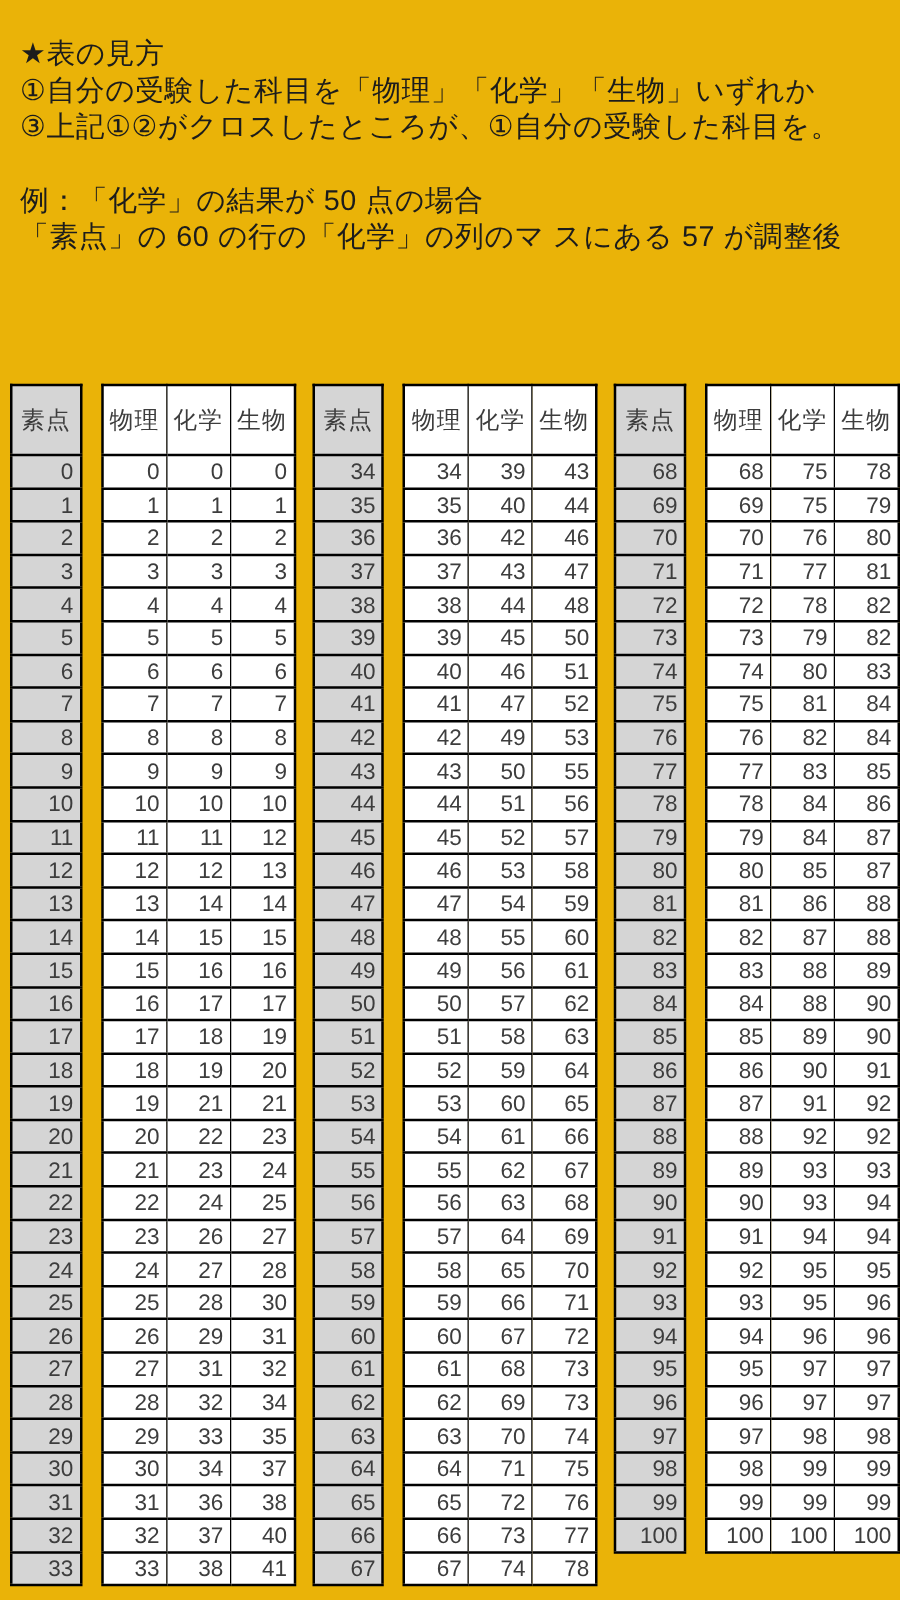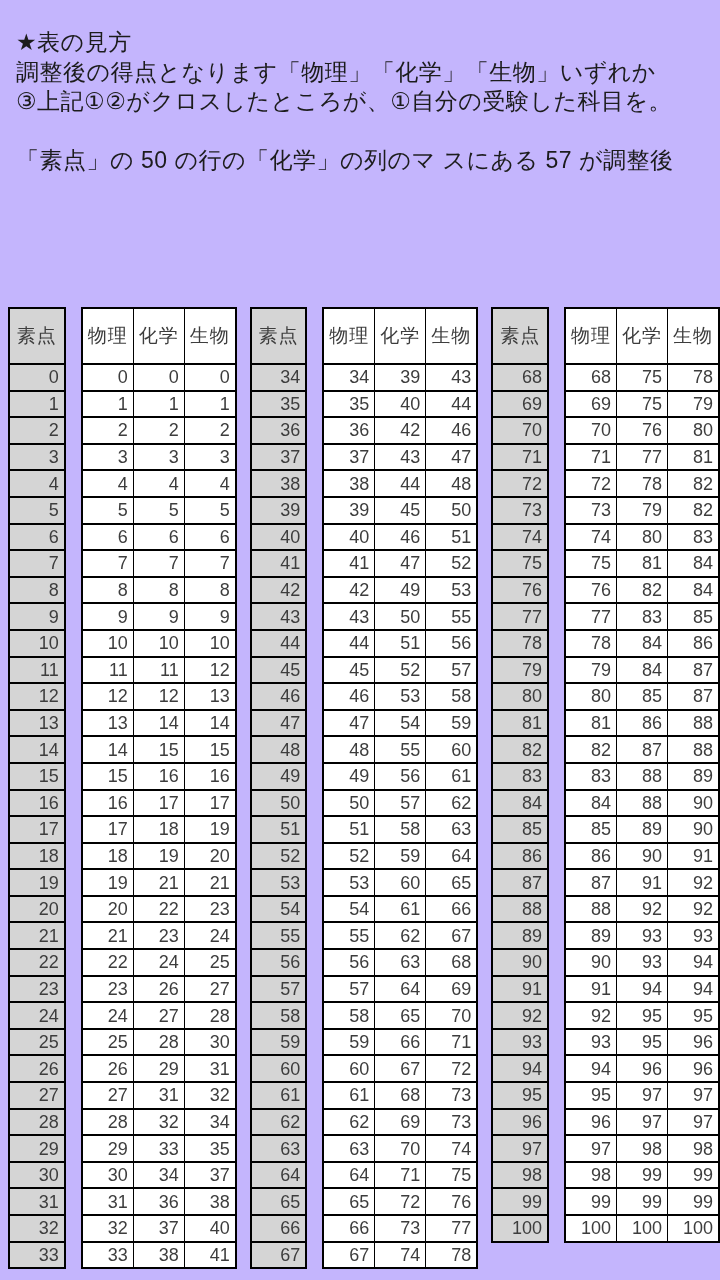--- a/index.html
+++ b/index.html
@@ -1,17 +1,17 @@
 <!DOCTYPE html>
 <html><head>
 <meta charset="utf-8">
 <style>
   html,body { margin:0; padding:0; }
   .page {
-    position:relative; width:720px; height:1280px; background:#c4b5fd;
+    position:relative; width:720px; height:1280px; background:#eab308;
     font-family:"Liberation Sans","DejaVu Sans",sans-serif; color:#1a1a1a; overflow:hidden;
   }
   .instructions {
     position:absolute; left:16px; top:28px; width:700px;
     font-size:23px; line-height:29.5px; letter-spacing:0.5px; color:#1c1c1c;
   }
   .t-line { white-space:pre; }
   .blank-line { height:29px; }
   .tables-row {
     position:absolute; top:307px; left:8px;
@@ -31,24 +31,25 @@
   }
   .raw-tbl th, .raw-tbl td { background:#d5d5d5; width:53px; }
   .sub-tbl th, .sub-tbl td { background:#ffffff; width:49px; }
 </style>
 </head>
 <body>
 
 <div class="page">
   <div class="instructions">
     <div class="t-line">★表の見方</div>
-    <div class="t-line">調整後の得点となります「物理」「化学」「生物」いずれか</div>
+    <div class="t-line">①自分の受験した科目を「物理」「化学」「生物」いずれか</div>
     <div class="t-line">③上記①②がクロスしたところが、①自分の受験した科目を。</div>
     <div class="blank-line"></div>
-    <div class="t-line">「素点」の 50 の行の「化学」の列のマ スにある 57 が調整後</div>
+    <div class="t-line">例：「化学」の結果が 50 点の場合</div>
+    <div class="t-line">「素点」の 60 の行の「化学」の列のマ スにある 57 が調整後</div>
   </div>
 
   <div class="tables-row" id="tables-container">
       <div class="table-group">
         <table class="tbl raw-tbl">
           <tbody>
             <tr>
               <th>素点</th>
             </tr>
             <tr>

